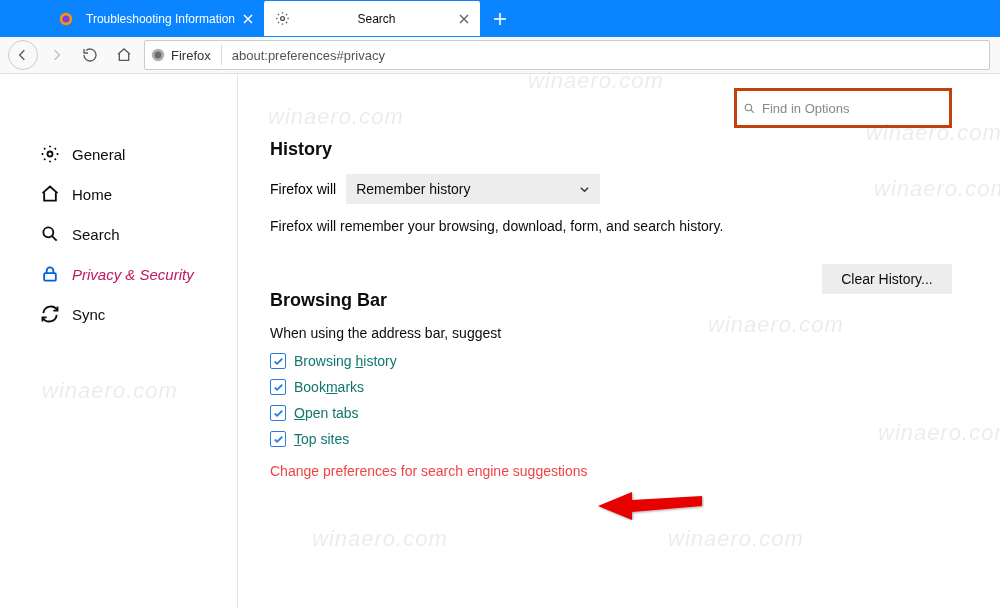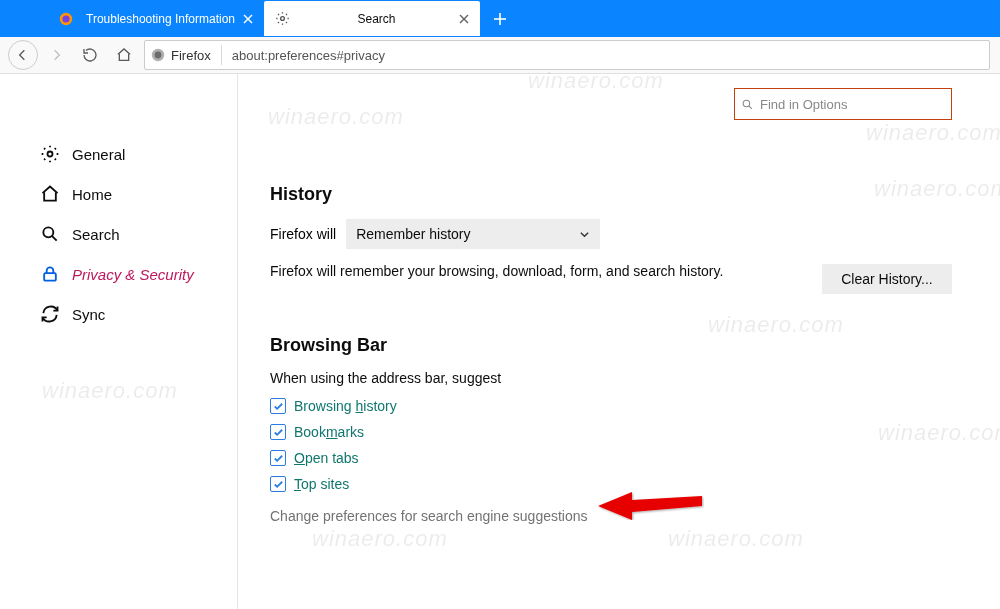--- a/index.html
+++ b/index.html
@@ -100,29 +100,29 @@
     .sidebar-item.active{color:#be185d;font-style:italic;}
     .sidebar-icon{width:20px;height:20px;display:flex;align-items:center;justify-content:center;}
 
     .content{
       flex:1;
       position:relative;
       padding: 30px 48px 0 32px;
     }
     .find-box{
       position:absolute; right:48px; top:14px;
-      border:1px solid #c2410c;
-      height:32px;width:218px;
+      border:3px solid #c2410c;
+      height:40px;width:218px;
       display:flex;align-items:center;
       font-size:13px;color:#888;
       padding:0 6px;gap:6px;
     }
 
     h2.section{font-size:18px;font-weight:700;margin-top:56px;margin-bottom:14px;color:#0c0c0d;}
-    h2.section:first-of-type{margin-top:80px;}
+    h2.section:first-of-type{margin-top:35px;}
 
     .row{display:flex;align-items:center;gap:10px;margin-bottom:14px;font-size:14px;}
     .dropdown{
       background:#ededed;border:none;height:30px;
       min-width:254px;padding:0 10px;display:flex;align-items:center;justify-content:space-between;
       font-size:14px;color:#0c0c0d;
     }
     .desc{font-size:14px;color:#0c0c0d;margin-bottom:18px;}
     .right-btn{
       position:absolute;right:48px;
@@ -135,21 +135,21 @@
 
     .sub{font-size:14px;color:#0c0c0d;margin-bottom:12px;}
     .chk{display:flex;align-items:center;gap:8px;margin-bottom:10px;font-size:14px;color:#0f766e;}
     .chkbox{
       width:16px;height:16px;border:1.3px solid #888;border-radius:2px;
       display:flex;align-items:center;justify-content:center;
     }
     .chkbox.checked{border-color:#2a7de1;}
     .chkbox.checked svg{display:block;}
     .chkbox svg{display:none;}
-    .link{color:#737373;font-size:14px;margin-top:6px;display:inline-block;}
+    .link{color:#ef4444;font-size:14px;margin-top:6px;display:inline-block;}
     u.ak{text-decoration:underline;}
 
     
     .arrow-annot{position:absolute;left:356px;top:412px;pointer-events:none;}
 
     
     .wm {
       position: absolute;
       font: italic 22px "Segoe UI", Arial, sans-serif;
       color: rgba(0,0,0,0.08);

